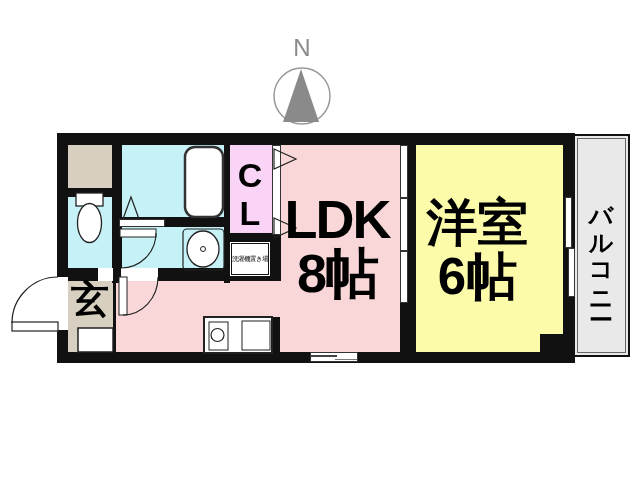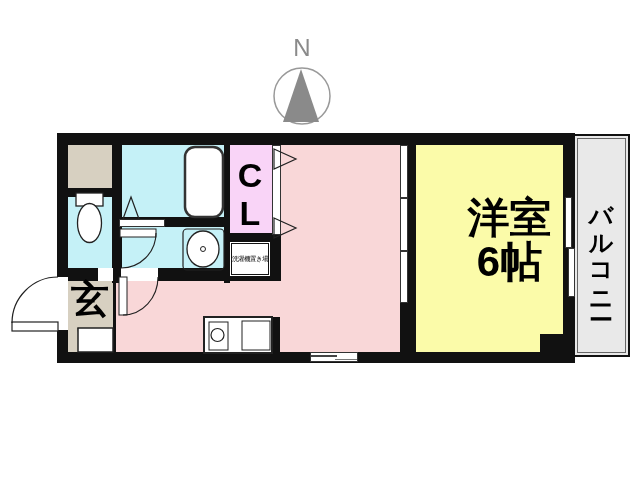--- a/index.html
+++ b/index.html
@@ -94,21 +94,23 @@
     <rect x="120" y="229" width="36" height="8" fill="#fff" stroke="#222" stroke-width="1"></rect>
     <path d="M156 233 A35 35 0 0 1 121 268" fill="none" stroke="#222" stroke-width="1.1"></path>
     <rect x="119" y="277" width="8" height="38" fill="#fff" stroke="#222" stroke-width="1"></rect>
     <path d="M123 315 A35 38 0 0 0 158 277" fill="none" stroke="#222" stroke-width="1.1"></path>
 
     <circle cx="302" cy="96" r="28" fill="#fff" stroke="#999" stroke-width="1.5"></circle>
     <polygon points="301,69 283,122 319,122" fill="#8a8a8a"></polygon>
   </svg>
 
   <div class="lbl" style="left:288px;top:36px;width:28px;font-size:24px;font-weight:normal;color:#8a8a8a;">N</div>
-  <div class="lbl pre" style="left:432px;top:196px;width:155px;font-size:42px;line-height:1.05;">洋室
+  <div class="lbl pre" style="left:252px;top:192px;width:170px;font-size:54px;letter-spacing:-2px;">LDK
+8帖</div>
+  <div class="lbl pre" style="left:400px;top:196px;width:155px;font-size:51px;line-height:1.05;">洋室
 6帖</div>
   <div class="lbl" style="left:67px;top:280px;width:46px;font-size:38px;">玄</div>
   <div class="lbl vert" style="left:233px;top:151px;height:85px;font-size:34px;">CL</div>
   <div class="lbl vert" style="left:589px;top:150px;height:198px;font-size:24px;letter-spacing:2px;">バルコニー</div>
 
   <div style="position:absolute;left:228px;top:240px;width:44px;height:38px;background:#fff;border:2px solid #111;box-sizing:border-box;">
     <div style="position:absolute;inset:1px;border:1px solid #111;display:flex;align-items:center;justify-content:center;">
       <span style="font-size:6.5px;letter-spacing:-0.5px;white-space:nowrap;color:#000;">洗濯機置き場</span>
     </div>
   </div>

